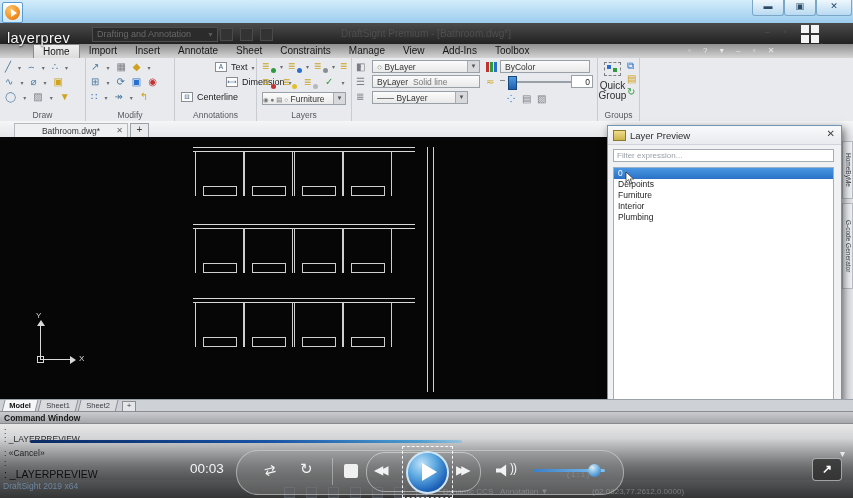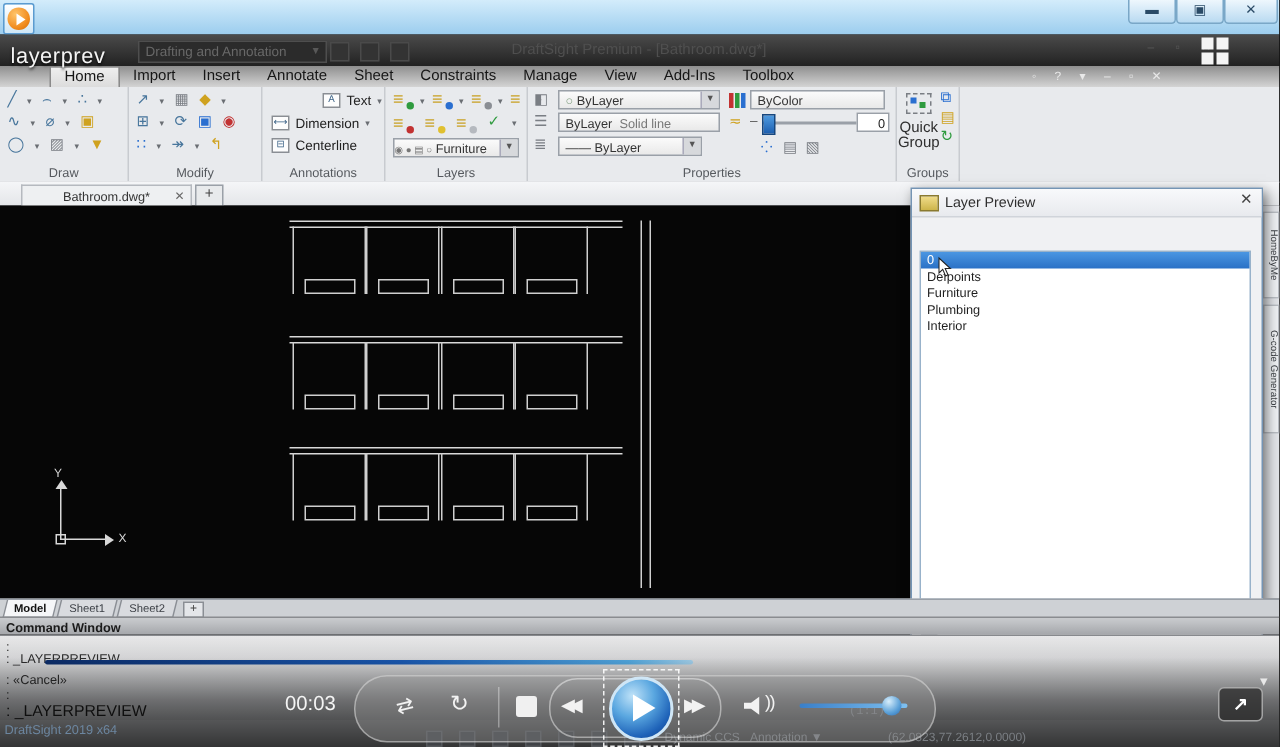--- a/index.html
+++ b/index.html
@@ -245,21 +245,21 @@
       </div>
       <div class="plabel">Modify</div>
     </div>
 
     <div class="panel" style="left:175px;width:82px;">
       <div class="ann-row" style="top:4px;margin-left:34px;">
         <span class="mini-box">A</span>
         <span>Text</span>
           <i class="car">▾</i>
       </div>
-      <div class="ann-row" style="top:19px;">
+      <div class="ann-row" style="top:19px;margin-left:45px;">
         <span class="mini-box">⟷</span>
         <span>Dimension</span>
           <i class="car">▾</i>
       </div>
       <div class="ann-row" style="top:34px;">
         <span class="mini-box">⊟</span>
         <span>Centerline</span>
       </div>
       <div class="plabel">Annotations</div>
     </div>
@@ -327,21 +327,20 @@
       <div class="slider-track" style="left:156px;top:23px;width:64px;"></div>
       <div class="slider-thumb" style="left:156px;top:18px;"></div>
       <input class="num-field" style="left: 219px; top: 17px;" readonly="" value="0">
       <div class="combo" style="left:20px;top:33px;width:96px;padding-left:4px;">
         <span style="color:#333;">——</span> <span>ByLayer</span>
         <span class="cbtn">▼</span>
       </div>
       <i class="ri blue abs" style="left:155px;top:35px;">⁘</i>
       <i class="ri gray abs" style="left:170px;top:35px;">▤</i>
       <i class="ri gray abs" style="left:185px;top:35px;">▧</i>
-      <div class="plabel">Properties</div>
     </div>
 
     <div class="panel" style="left:598px;width:42px;">
       <div class="qg-icon">
         <i style="left:2px;top:2px;"></i>
           <i style="left:8px;top:5px;background:#2f9b3f;"></i>
       </div>
       <div class="qg-label">Quick Group</div>
       <i class="ri blue abs" style="left:29px;top:2px;">⧉</i>
       <i class="ri gold abs" style="left:29px;top:15px;">▤</i>
@@ -417,26 +416,27 @@
     <div class="vtab" style="top:4px;height:58px;">HomeByMe</div>
     <div class="vtab" style="top:66px;height:86px;">G-code Generator</div>
   </div>
 
   <div class="abs dialog">
     <div class="dlg-title">
       <span class="dlg-ico"></span>
       <span>Layer Preview</span>
       <span class="dlg-x">✕</span>
     </div>
+    <input class="dlg-filter" placeholder="Filter expression..." style="">
     <div class="dlg-list">
       <div class="lrow sel">0</div>
       <div class="lrow">Defpoints</div>
       <div class="lrow">Furniture</div>
+      <div class="lrow">Interior</div>
       <div class="lrow">Plumbing</div>
-      <div class="lrow">Interior</div>
     </div>
     <svg class="abs" style="left:17px;top:45px;" width="10" height="14">
       <path d="M1,1 L1,11 L3.5,8.6 L5.4,13 L7,12.2 L5.1,8 L8.6,8 Z" fill="#fff" stroke="#222" stroke-width="0.7"></path>
     </svg>
     <div class="chk" style="top:281px;">
       <span class="box">✓</span>
       <span>Restore Layers state when exit</span>
     </div>
     <div class="chk" style="top:297px;">
       <span class="box">✓</span>

